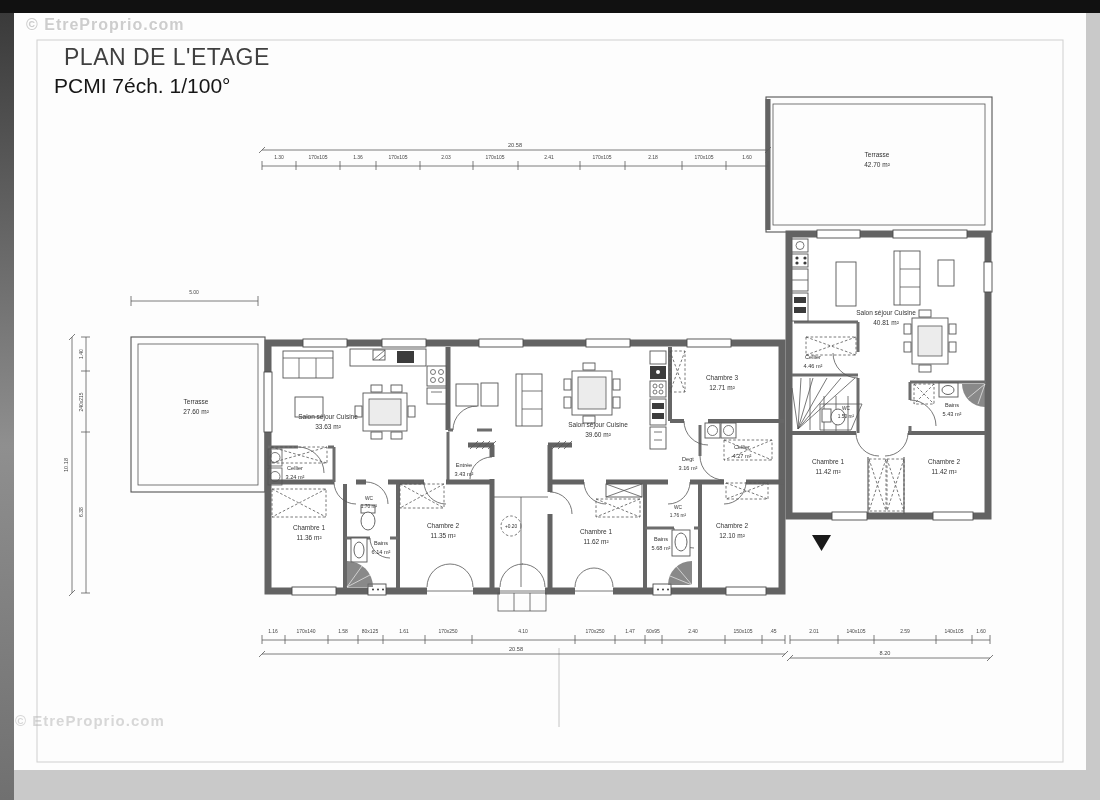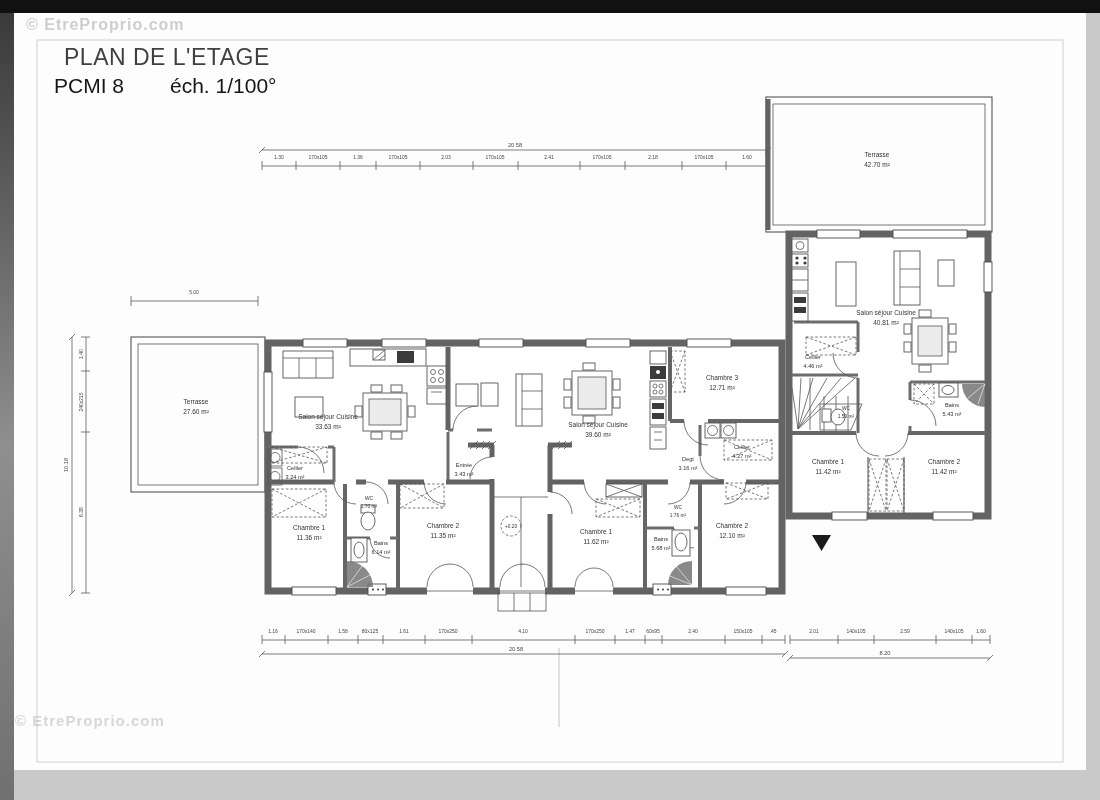--- a/index.html
+++ b/index.html
@@ -5,21 +5,21 @@
 html,body{margin:0;padding:0}
 .screen{position:relative;width:1100px;height:800px;background:#c9c9c9;overflow:hidden;font-family:"Liberation Sans",sans-serif}
 .bar-top{position:absolute;left:0;top:0;width:1100px;height:13px;background:#111}
 .bar-left{position:absolute;left:0;top:13px;width:14px;height:787px;background:linear-gradient(#3a3a3a,#8f8f8f 55%,#707070)}
 .page{position:absolute;left:14px;top:13px;width:1072px;height:757px;background:#fdfdfd}
 .wm{position:absolute;font-weight:bold;letter-spacing:1px}
 .wm-top{left:26px;top:16px;font-size:16px;color:#cdcdcd;text-shadow:0 1px 0 #fff}
 .wm-bottom{left:15px;top:712px;font-size:15px;color:#b9b9b9;opacity:.55;filter:blur(.4px)}
 .t1{position:absolute;left:64px;top:44px;font-size:23px;color:#404040;letter-spacing:.5px}
 .t2{position:absolute;left:54px;top:74px;font-size:21px;color:#161616}
-.t2 .sc{margin-left:46px}
+.t2 .sc{}
 svg{position:absolute;left:0;top:0}
 .w7{stroke:#636363;stroke-width:7;fill:#fff}
 .w5{stroke:#636363;stroke-width:5;fill:none}
 .w4{stroke:#666;stroke-width:4;fill:none}
 .w3{stroke:#6d6d6d;stroke-width:3;fill:none}
 .t{stroke:#555;stroke-width:1.1;fill:none}
 .t8{stroke:#555;stroke-width:.8;fill:none}
 .f{stroke:#555;stroke-width:.9;fill:#fff}
 .fi{stroke:#555;stroke-width:.8;fill:#ececec}
 .dk{fill:#3b3b3b;stroke:none}
@@ -37,21 +37,21 @@
 </head>
 <body>
 
 <div class="screen">
   <div class="bar-top"></div>
   <div class="bar-left"></div>
   <div class="page"></div>
 
   <div class="wm wm-top">© EtreProprio.com</div>
   <div class="t1">PLAN DE L'ETAGE</div>
-  <div class="t2"><span>PCMI 8</span><span class="sc">éch. 1/100°</span></div>
+  <div class="t2"><span>PCMI 7</span><span class="sc">éch. 1/100°</span></div>
 
   <svg width="1100" height="800" viewBox="0 0 1100 800">
 
     <rect x="37" y="40" width="1026" height="722" fill="none" stroke="#cfcfcf" stroke-width="1"></rect>
 
     <g>
       <rect class="t" x="766" y="97" width="226" height="135" fill="#fff"></rect>
       <rect class="t8" x="773" y="104" width="212" height="121" fill="none"></rect>
       <path class="w5" d="M768,99 V230"></path>
     </g>

